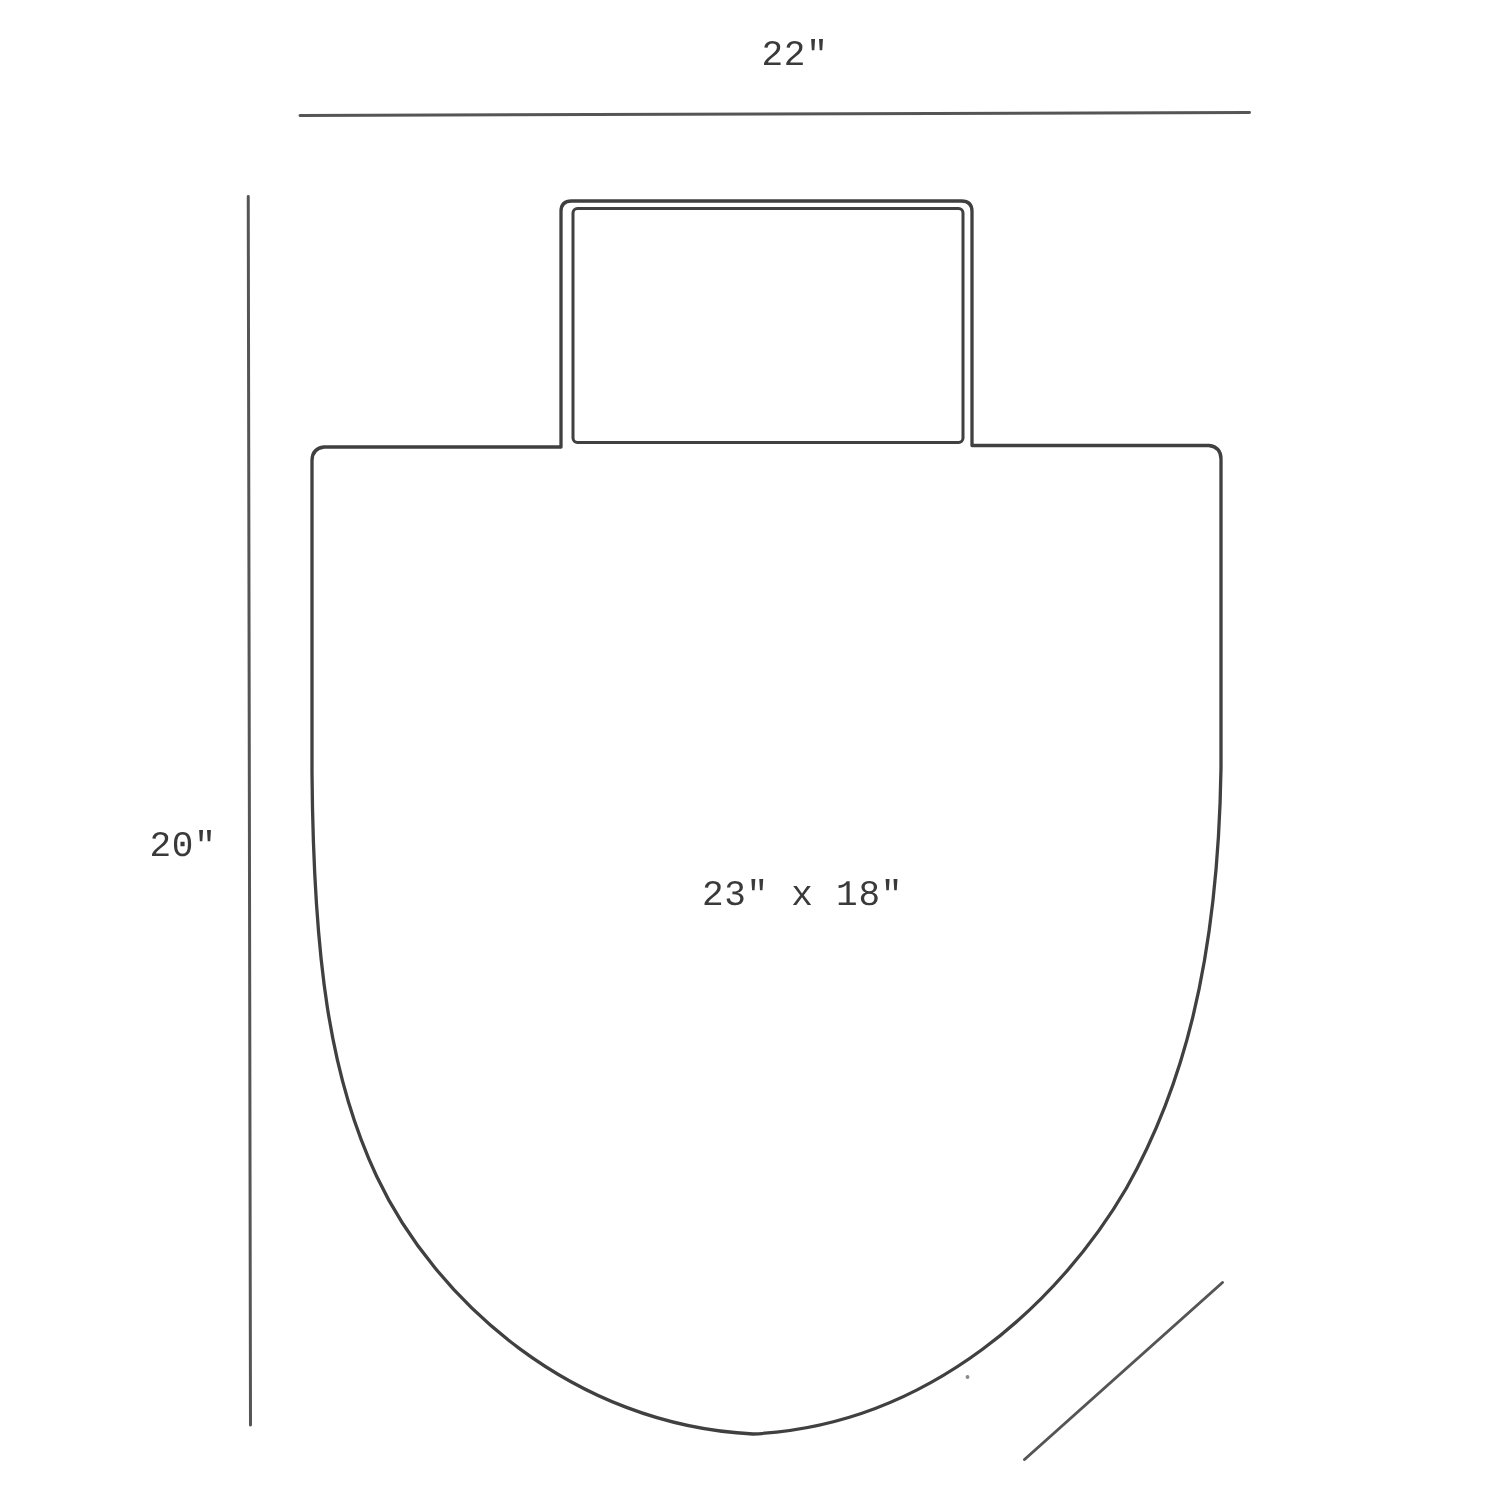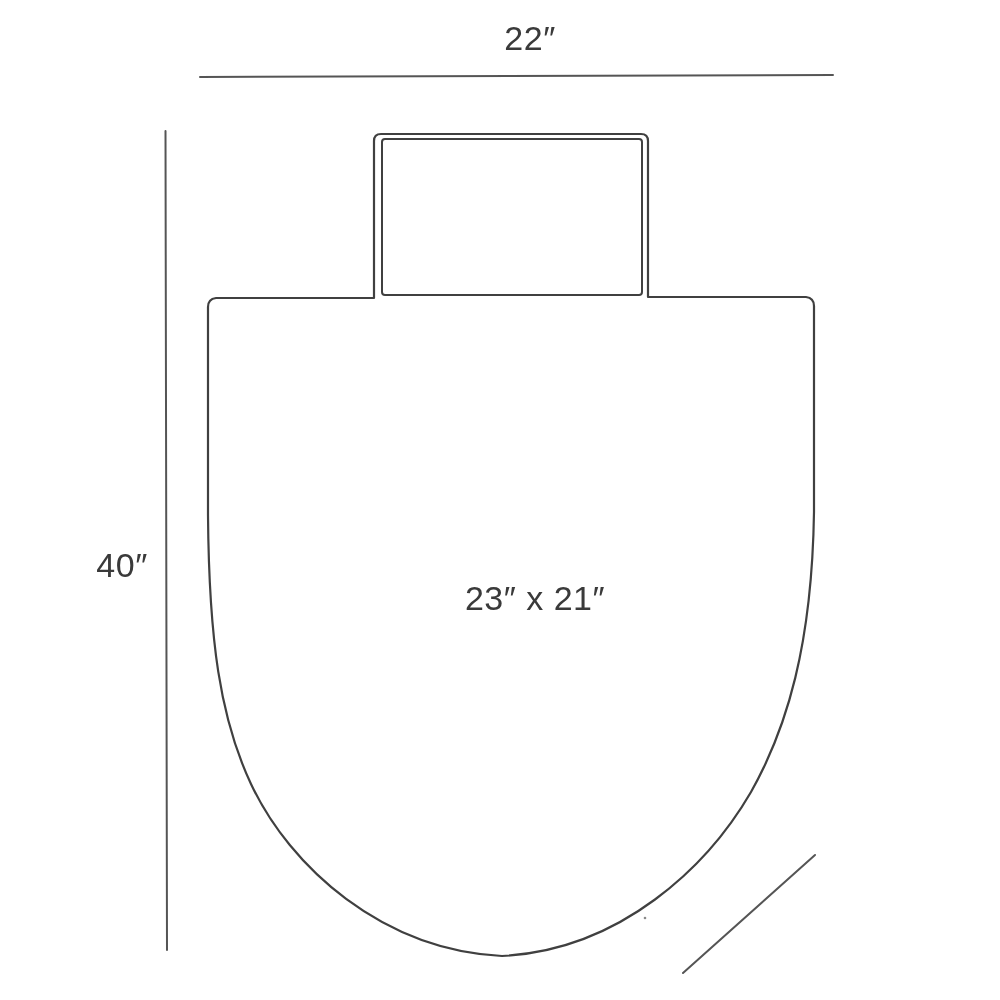--- a/index.html
+++ b/index.html
@@ -18,23 +18,23 @@
   .stage svg {
     position: absolute;
     left: 0;
     top: 0;
     width: 1000px;
     height: 1000px;
   }
   .dim-label {
     position: absolute;
     transform: translate(-50%, -50%);
-    font-family: Liberation Sans, sans-serif;
+    font-family: Liberation Mono, monospace;
     font-weight: 300;
-    font-size: 34px;
+    font-size: 24px;
     letter-spacing: 0.5px;
     color: #3a3a3a;
     white-space: nowrap;
     user-select: none;
   }
 </style>
 </head>
 <body>
 
 <div class="stage">
@@ -64,18 +64,18 @@
              Q 814,298 806,297
              Z" stroke-width="2.2" stroke="#404040"></path>
 
     <rect x="382" y="139" width="260" height="156" rx="3" stroke-width="2" stroke="#404040"></rect>
 
     <circle cx="645" cy="918" r="1.3" fill="#8a8a8a" stroke="none"></circle>
   </svg>
 
   <div class="dim-label" style="left:530px; top:38px;">22″</div>
 
-  <div class="dim-label" style="left:122px; top:565px;">40″</div>
+  <div class="dim-label" style="left:122px; top:565px;">20″</div>
 
-  <div class="dim-label" style="left:535px; top:598px;">23″ x 21″</div>
+  <div class="dim-label" style="left:535px; top:598px;">23″ x 18″</div>
 
 
 </div>
 
 </body></html>

